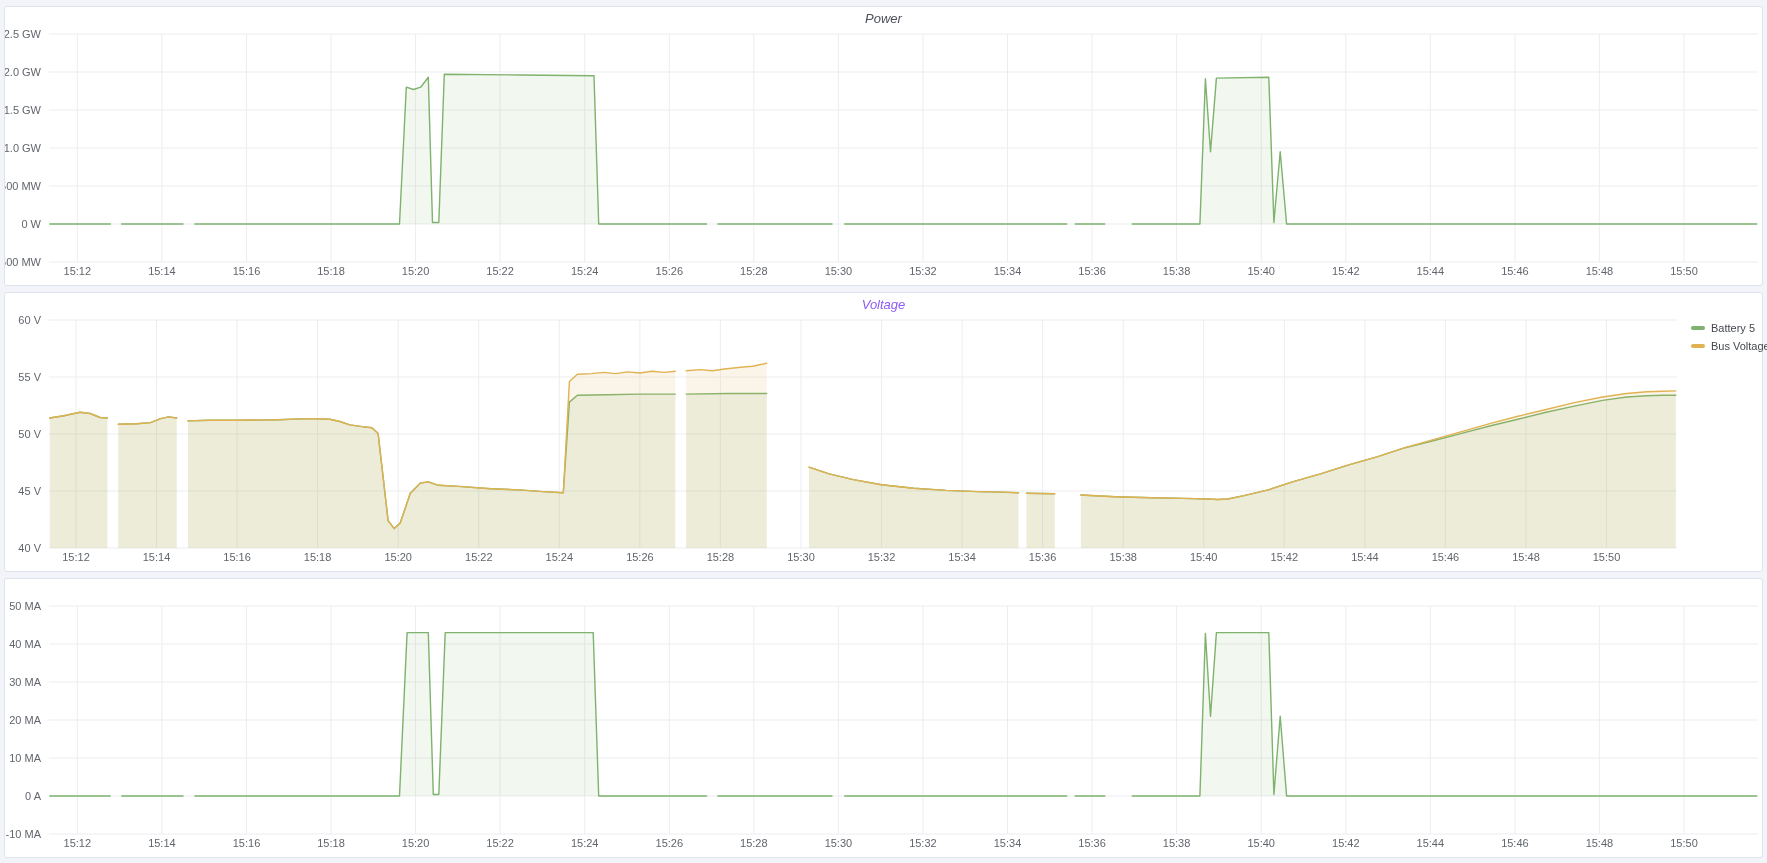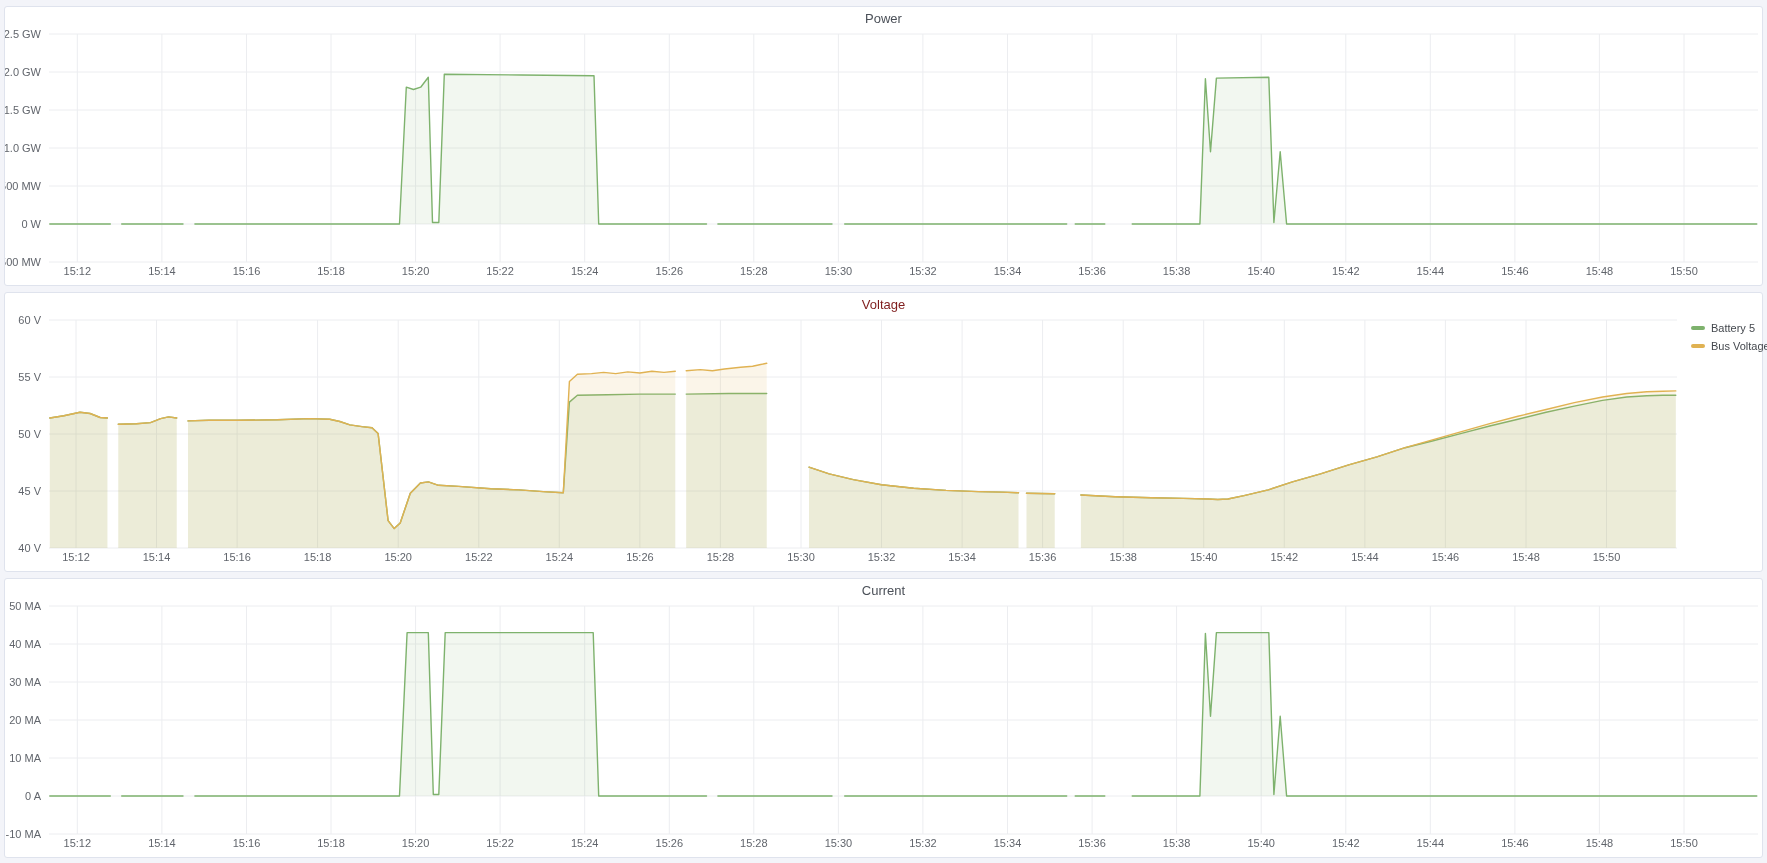--- a/index.html
+++ b/index.html
@@ -11,21 +11,21 @@
   .panel{
     position:absolute;left:4px;width:1759px;height:280px;box-sizing:border-box;
     background:#FFFFFF;border:1px solid #DFE3ED;border-radius:3px;
   }
   #panel-power{top:6px;}
   #panel-voltage{top:292px;}
   #panel-current{top:578px;}
   .panel-header{
     position:absolute;left:0;top:0;width:100%;height:24px;
     display:flex;align-items:flex-start;justify-content:center;
-    cursor:pointer;z-index:2;
+    cursor:pointer;z-index:2;font-style:italic;
   }
   .panel-title{
     margin:0;font-size:13px;font-weight:500;color:#4B5058;line-height:24px;
   }
   svg.plot{position:absolute;left:0;top:0;z-index:1;}
   svg text{font-family:"Liberation Sans",sans-serif;}
   .legend{
     position:absolute;top:29px;left:1686px;z-index:3;
     display:flex;flex-direction:column;gap:6px;
   }
@@ -203,21 +203,21 @@
         <text x="1118.2" y="268" text-anchor="middle" font-size="11" fill="#61656C">15:38</text>
         <text x="1198.7" y="268" text-anchor="middle" font-size="11" fill="#61656C">15:40</text>
         <text x="1279.3" y="268" text-anchor="middle" font-size="11" fill="#61656C">15:42</text>
         <text x="1359.9" y="268" text-anchor="middle" font-size="11" fill="#61656C">15:44</text>
         <text x="1440.4" y="268" text-anchor="middle" font-size="11" fill="#61656C">15:46</text>
         <text x="1521.0" y="268" text-anchor="middle" font-size="11" fill="#61656C">15:48</text>
         <text x="1601.5" y="268" text-anchor="middle" font-size="11" fill="#61656C">15:50</text>
       </g>
     </svg>
   <header class="panel-header">
-    <h2 class="panel-title" style="color: #7f1d1d;">Voltage</h2>
+    <h2 class="panel-title" style="color: #8b5cf6;">Voltage</h2>
   </header>
   <div class="legend">
     <div class="legend-item">
       <span class="swatch" style="background: rgb(126, 178, 109);"></span>
       <span>Battery 5</span>
     </div>
     <div class="legend-item">
       <span class="swatch" style="background: rgb(224, 178, 82);"></span>
       <span>Bus Voltage</span>
     </div>
@@ -294,16 +294,13 @@
         <text x="1087.1" y="268" text-anchor="middle" font-size="11" fill="#61656C">15:36</text>
         <text x="1171.6" y="268" text-anchor="middle" font-size="11" fill="#61656C">15:38</text>
         <text x="1256.2" y="268" text-anchor="middle" font-size="11" fill="#61656C">15:40</text>
         <text x="1340.8" y="268" text-anchor="middle" font-size="11" fill="#61656C">15:42</text>
         <text x="1425.3" y="268" text-anchor="middle" font-size="11" fill="#61656C">15:44</text>
         <text x="1509.9" y="268" text-anchor="middle" font-size="11" fill="#61656C">15:46</text>
         <text x="1594.4" y="268" text-anchor="middle" font-size="11" fill="#61656C">15:48</text>
         <text x="1679.0" y="268" text-anchor="middle" font-size="11" fill="#61656C">15:50</text>
       </g>
     </svg>
-  <header class="panel-header">
-    <h2 class="panel-title" style="color: rgb(75, 80, 88);">Current</h2>
-  </header>
 </section>
 
 </body></html>

